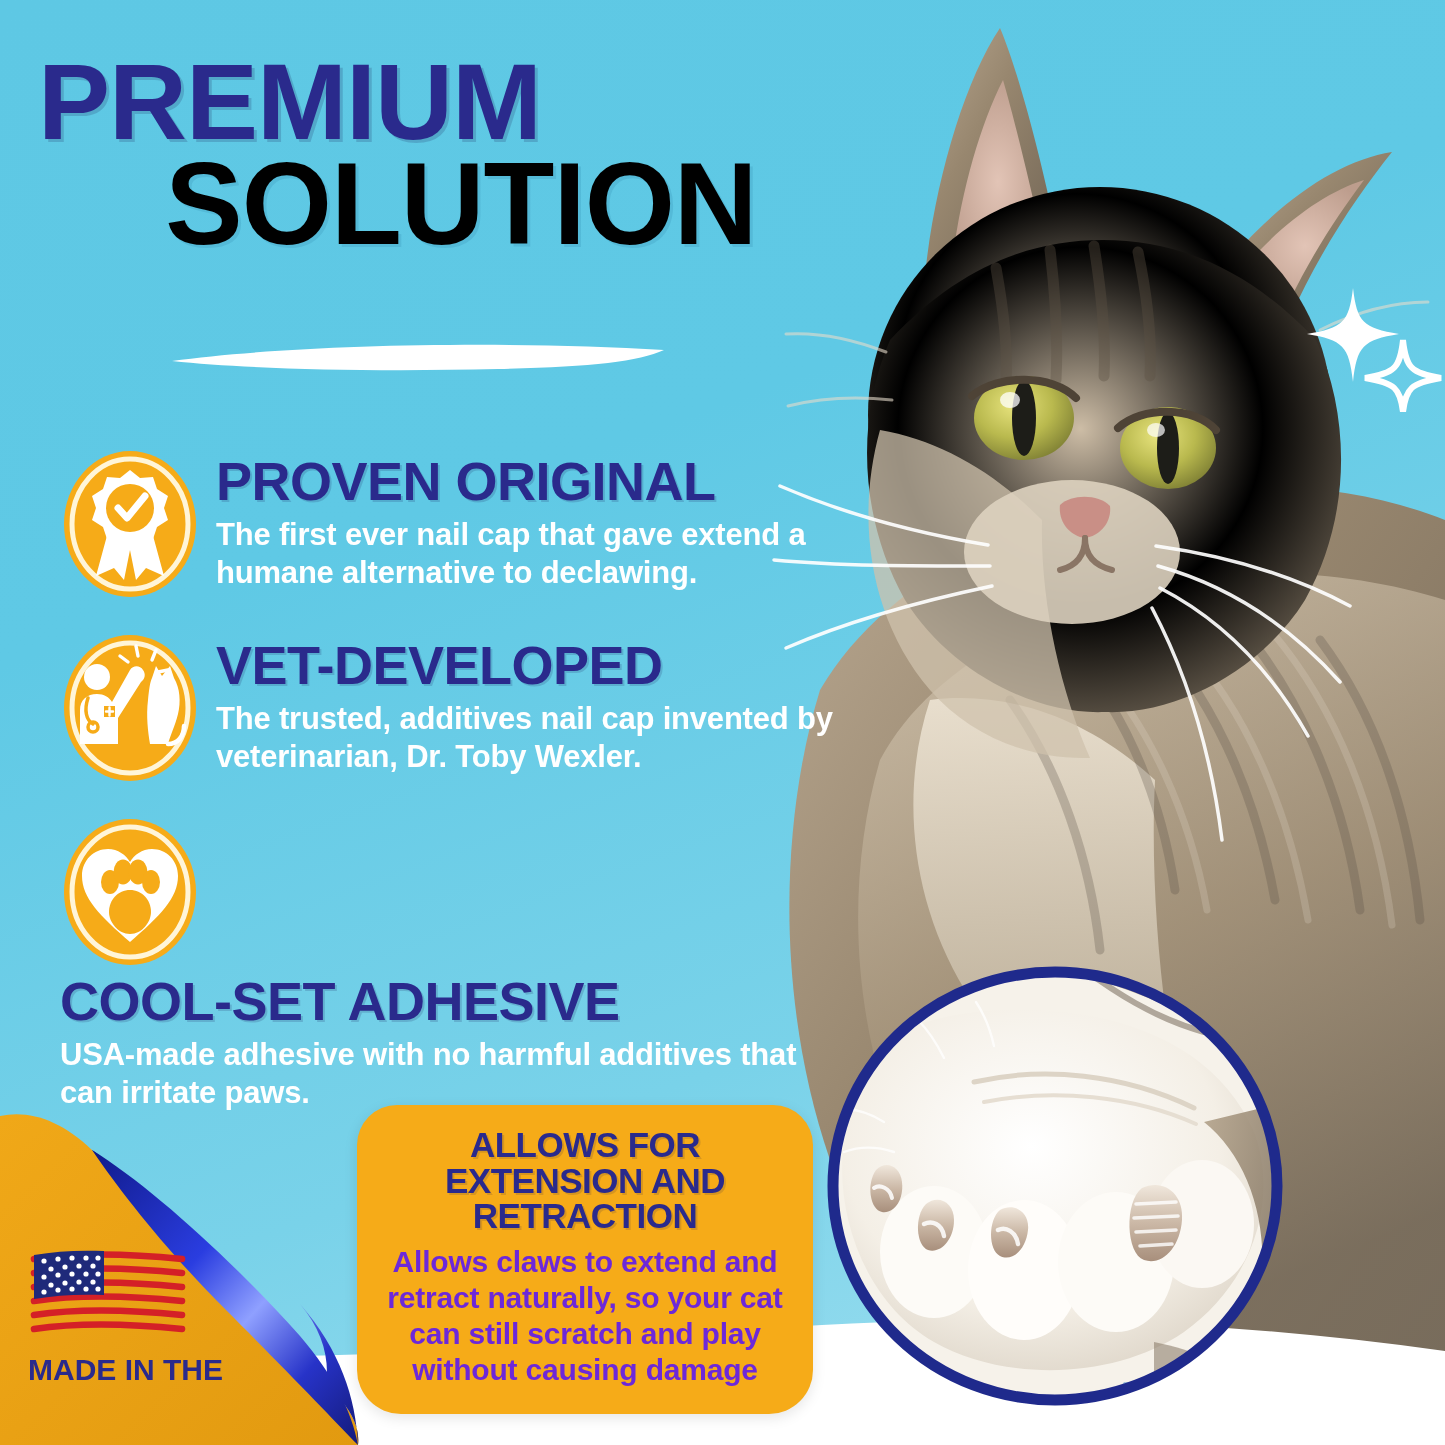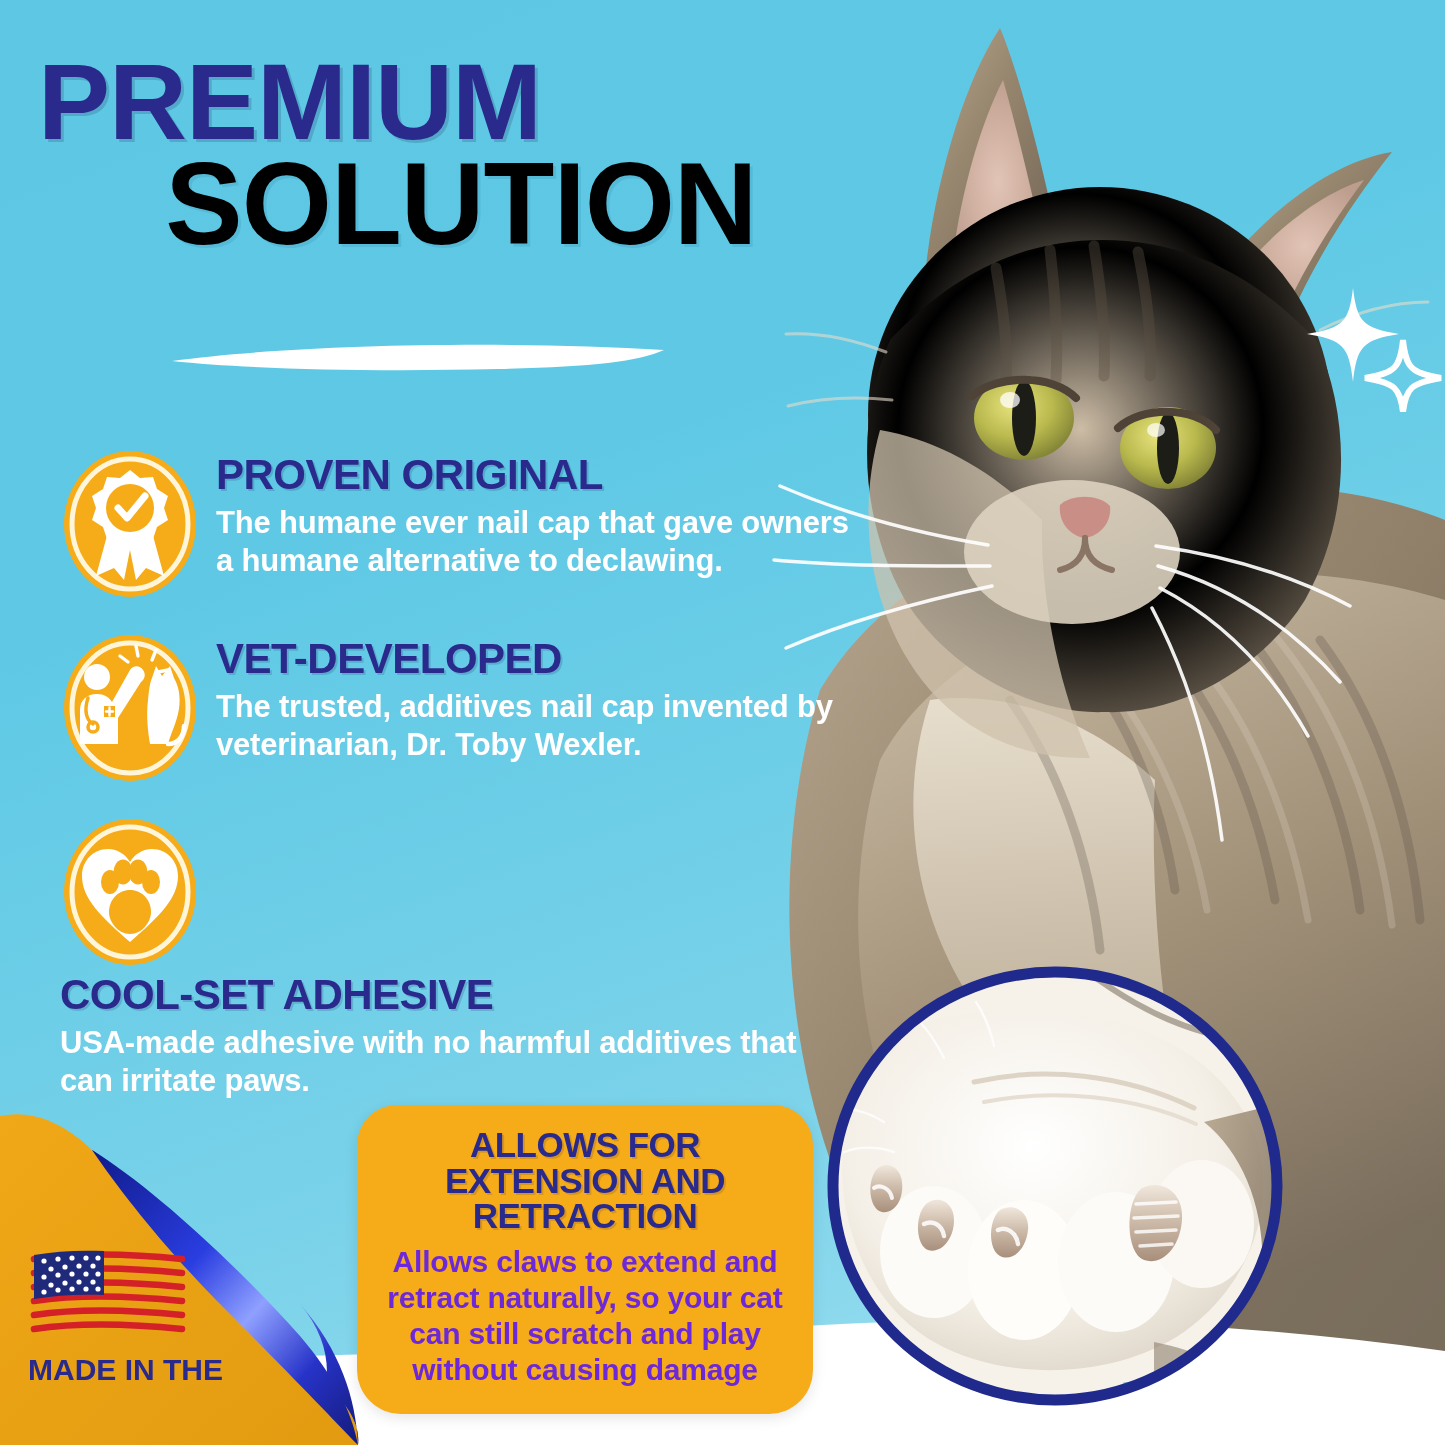--- a/index.html
+++ b/index.html
@@ -104,21 +104,21 @@
     flex: 0 0 auto;
     width: 140px;
     height: 152px;
     margin-right: 16px;
   }
   .feature-text {
     flex: 1 1 auto;
     padding-top: 6px;
   }
   .feature-title {
-    font-size: 42px;
+    font-size: 54px;
     font-weight: 900;
     color: #2a2a8c;
     text-transform: uppercase;
     letter-spacing: -0.5px;
     line-height: 1.0;
     margin: 0 0 8px 0;
     text-shadow: 2px 2px 0 rgba(20,20,80,0.16);
   }
   .feature-body {
     font-size: 31px;
@@ -345,21 +345,21 @@
         <ellipse cx="70" cy="76" rx="66" ry="73" fill="#f6ab18"></ellipse>
         <ellipse cx="70" cy="76" rx="58" ry="65" fill="none" stroke="#fff5d8" stroke-width="5"></ellipse>
         <path d="M48 84 L 36 128 L 54 120 L 64 132 L 72 92 Z" fill="#ffffff"></path>
         <path d="M92 84 L 104 128 L 86 120 L 76 132 L 68 92 Z" fill="#ffffff"></path>
         <path d="M70 22 L 80 30 L 93 29 L 97 41 L 108 48 L 104 60 L 108 72 L 97 79 L 93 91 L 80 90 L 70 98 L 60 90 L 47 91 L 43 79 L 32 72 L 36 60 L 32 48 L 43 41 L 47 29 L 60 30 Z" fill="#ffffff"></path>
         <circle cx="70" cy="60" r="24" fill="#f6ab18"></circle>
         <path d="M58 60 L 67 70 L 85 48" fill="none" stroke="#ffffff" stroke-width="7" stroke-linecap="round" stroke-linejoin="round"></path>
       </svg>
       <div class="feature-text">
         <div class="feature-title">PROVEN ORIGINAL</div>
-        <div class="feature-body">The humane ever nail cap that gave owners a humane alternative to declawing.</div>
+        <div class="feature-body">The first ever nail cap that gave extend a humane alternative to declawing.</div>
       </div>
     </div>
 
     <div class="feature f2">
       <svg class="feature-icon" viewBox="0 0 140 152">
         <ellipse cx="70" cy="76" rx="66" ry="73" fill="#f6ab18"></ellipse>
         <ellipse cx="70" cy="76" rx="58" ry="65" fill="none" stroke="#fff5d8" stroke-width="5"></ellipse>
 
         <circle cx="37" cy="45" r="13" fill="#ffffff"></circle>
 

